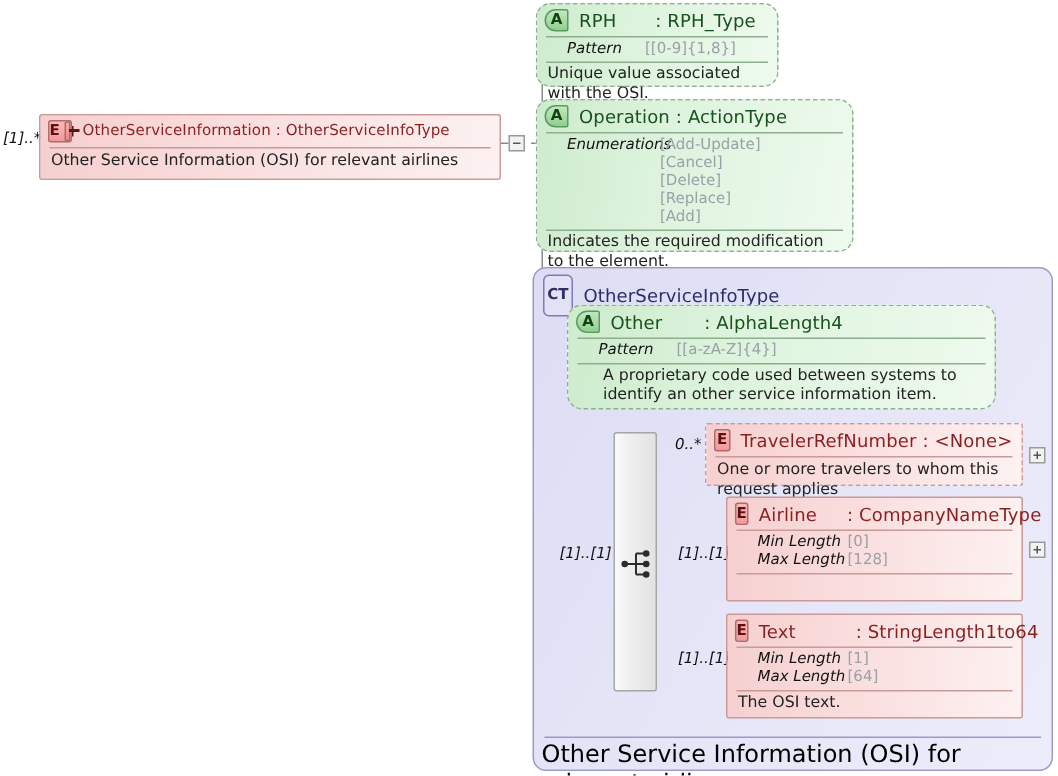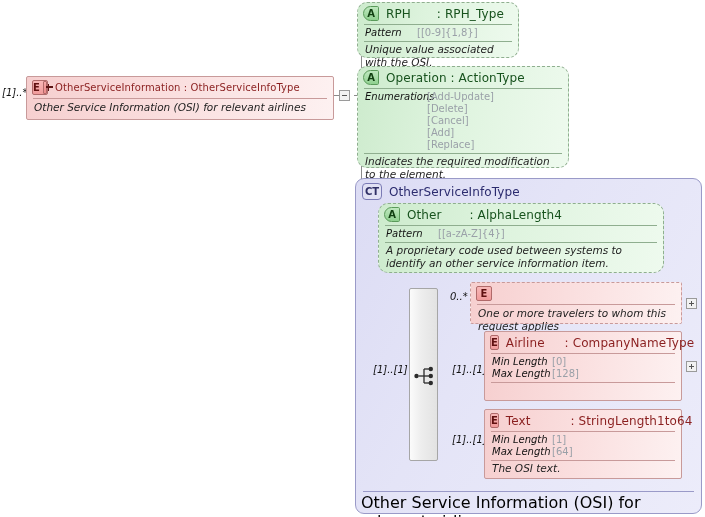--- a/index.html
+++ b/index.html
@@ -21,21 +21,20 @@
     display: flex; align-items: center;
     padding: 3px 6px 3px 5px;
     white-space: nowrap;
   }
   .node .hdr .title {
     font-size: 12px;
     letter-spacing: .1px;
   }
   .node .sep { height:1px; margin:0 6px; }
   .node .annot {
-    font-style: italic;
     font-size: 10.5px;
     line-height: 12.5px;
     color: #222;
     padding: 2px 7px 3px 7px;
   }
 
   
   .badge {
     display:inline-flex; align-items:center; justify-content:center;
     font-size: 10px; font-weight: bold;
@@ -51,21 +50,21 @@
   }
   .badge-a {
     background: linear-gradient(#bfe8bf,#8fd08f);
     border: 1px solid #5a9a5a; color:#124012;
     border-radius: 9px 2px 2px 9px;
   }
   .badge-ct {
     background: #e2e2f4;
     border: 1px solid #7b7bb5; color:#303066;
     border-radius: 4px;
-    width: 20px; height: 17px;
+    width: 20px; height: 28px;
     margin-right: 7px;
   }
   .plusmark {
     display:inline-block; width:11px; height:11px; margin-left:3px;
     position: relative;
     background: linear-gradient(#f6a8a8,#ec8a8a);
     border:1px solid #b06a6a; border-radius:1px;
     vertical-align: middle;
   }
   .plusmark:before, .plusmark:after {
@@ -97,21 +96,21 @@
 
   
   .n-ct {
     background: linear-gradient(120deg,#dcdcf4 0%, #e4e4f7 40%, #ececfa 100%);
     border: 1px solid #9a9ac8;
     border-radius: 9px;
   }
   .n-ct > .hdr .title { color:#2b2b6e; font-size:12px; }
 
   
-  .facets { font-size: 10px; line-height: 12px; padding: 2px 7px 2px 7px; }
+  .facets { font-size: 10px; line-height: 12px; padding: 2px 7px 2px 20px; }
   .facet-row { display:flex; }
   .facet-name { font-style: italic; color:#111; }
   .facet-val  { color:#9aa0a8; }
 
   
   .card {
     position: absolute;
     font-style: italic;
     font-size: 10px;
     color: #101010;
@@ -209,33 +208,33 @@
       <span class="title">Operation : ActionType</span>
     </div>
     <div class="sep"></div>
     <div class="facets">
       <div class="facet-row">
         <span class="facet-name" style="width:62px;">Enumerations</span>
         <span class="facet-val">[Add-Update]</span>
       </div>
       <div class="facet-row">
         <span class="facet-name" style="width:62px;"></span>
+        <span class="facet-val">[Cancel]</span>
+      </div>
+      <div class="facet-row">
+        <span class="facet-name" style="width:62px;"></span>
         <span class="facet-val">[Delete]</span>
       </div>
       <div class="facet-row">
         <span class="facet-name" style="width:62px;"></span>
-        <span class="facet-val">[Cancel]</span>
+        <span class="facet-val">[Replace]</span>
       </div>
       <div class="facet-row">
         <span class="facet-name" style="width:62px;"></span>
         <span class="facet-val">[Add]</span>
-      </div>
-      <div class="facet-row">
-        <span class="facet-name" style="width:62px;"></span>
-        <span class="facet-val">[Replace]</span>
       </div>
     </div>
     <div class="sep"></div>
     <div class="annot" style="padding-top:1px;">Indicates the required modification to the element.</div>
   </div>
 
   <div class="node n-ct" style="left:355px; top:178px; width:347px; height:336px;">
     <div class="hdr" style="padding:4px 6px 2px 6px;">
       <span class="badge badge-ct">CT</span>
       <span class="title">OtherServiceInfoType</span>
@@ -255,21 +254,21 @@
       </span>
     </div>
     <div class="sep"></div>
     <div class="facets">
       <div class="facet-row">
         <span class="facet-name" style="width:52px;">Pattern</span>
         <span class="facet-val">[[a-zA-Z]{4}]</span>
       </div>
     </div>
     <div class="sep"></div>
-    <div class="annot" style="padding-top:1px;">A proprietary code used between systems to identify an other service information item.</div>
+    <div class="annot" style="padding-top:1px;margin-left:16px;">A proprietary code used between systems to identify an other service information item.</div>
   </div>
 
   <div class="compositor" style="left:409px; top:288px; width:29px; height:173px;">
     <svg class="comp-icon" style="left:4px; top:76px;" width="22" height="22" viewBox="0 0 22 22">
       <circle cx="2.5" cy="11" r="2.2" fill="#2b2b2b"></circle>
       <line x1="4.5" y1="11" x2="10" y2="11" stroke="#2b2b2b" stroke-width="1.3"></line>
       <line x1="10" y1="4" x2="10" y2="18" stroke="#2b2b2b" stroke-width="1.3"></line>
       <line x1="10" y1="4" x2="15" y2="4" stroke="#2b2b2b" stroke-width="1.3"></line>
       <line x1="10" y1="11" x2="15" y2="11" stroke="#2b2b2b" stroke-width="1.3"></line>
       <line x1="10" y1="18" x2="15" y2="18" stroke="#2b2b2b" stroke-width="1.3"></line>
@@ -277,20 +276,21 @@
       <circle cx="16.8" cy="11" r="2.2" fill="#2b2b2b"></circle>
       <circle cx="16.8" cy="18" r="2.2" fill="#2b2b2b"></circle>
     </svg>
   </div>
   <div class="card" style="left:373px; top:364px;">[1]..[1]</div>
 
   <div class="card" style="left:450px; top:291px;">0..*</div>
   <div class="node n-element optional" style="left:470px; top:282px; width:212px; height:42px;">
     <div class="hdr">
       <span class="badge badge-e">E</span>
+      <span class="title">TravelerRefNumber : &lt;None&gt;</span>
     </div>
     <div class="sep"></div>
     <div class="annot">One or more travelers to whom this request applies</div>
   </div>
   <div class="toggle plus" style="left:686px; top:298px;"></div>
 
   <div class="card" style="left:452px; top:364px;">[1]..[1]</div>
   <div class="node n-element" style="left:484px; top:331px; width:198px; height:70px;">
     <div class="hdr">
       <span class="badge badge-e">E</span>

